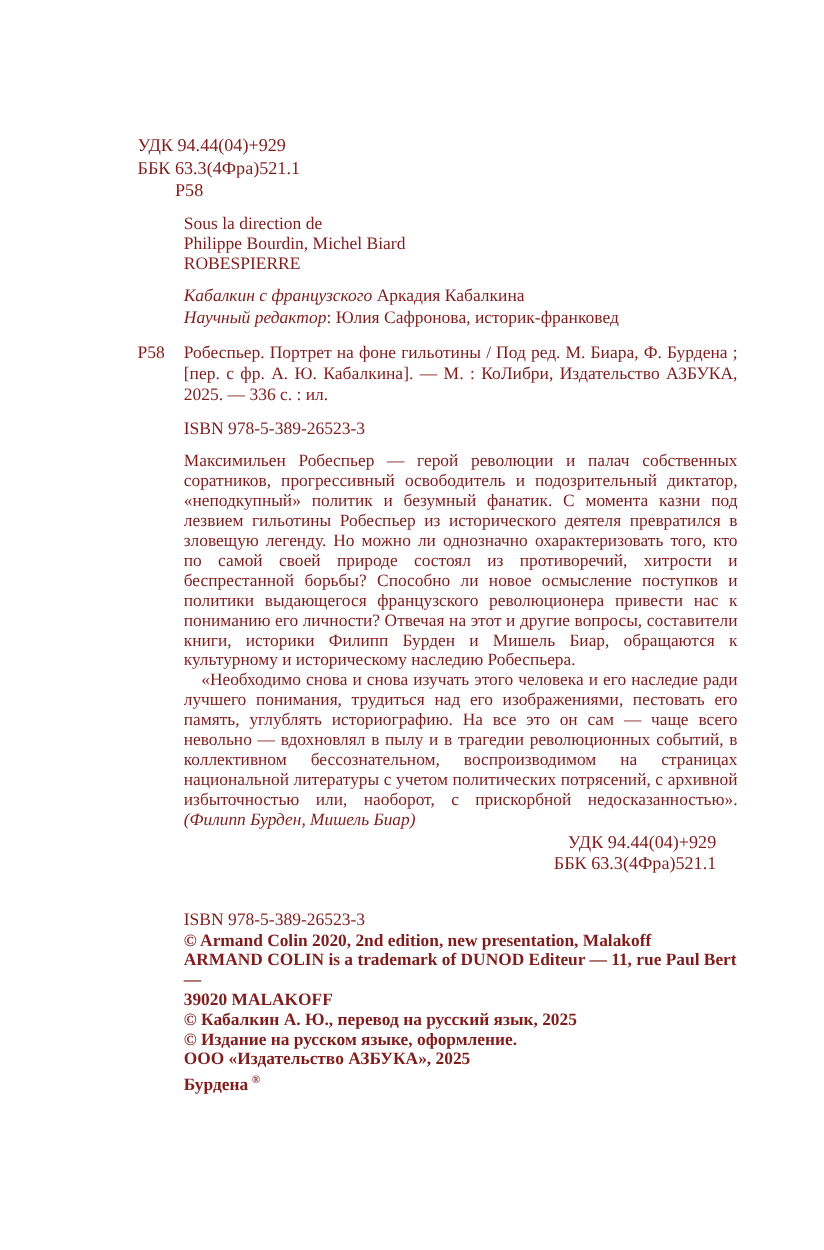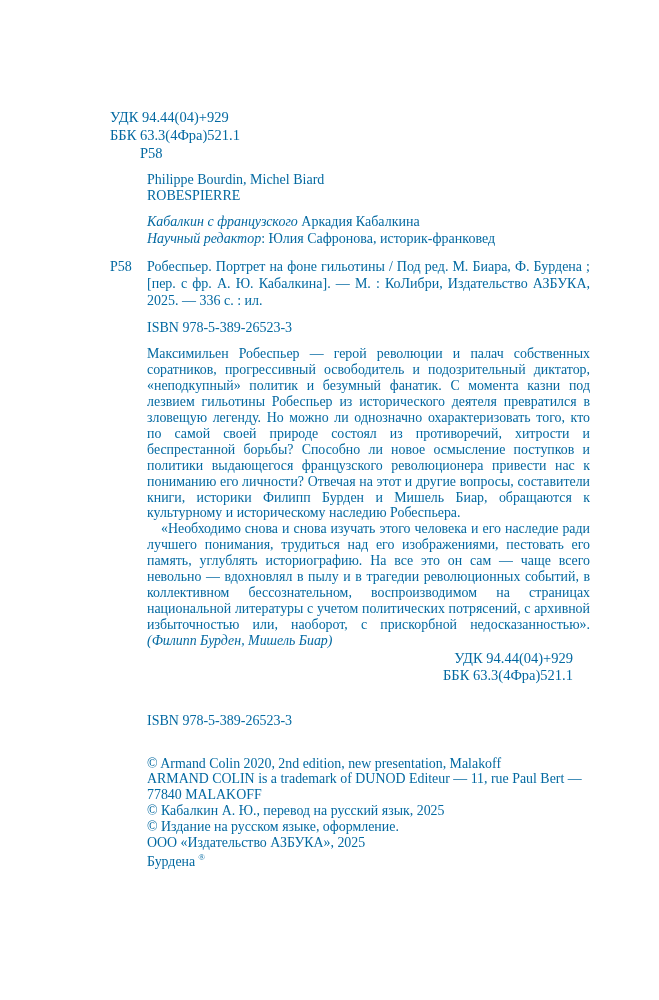--- a/index.html
+++ b/index.html
@@ -2,21 +2,21 @@
 <html><head>
 <meta charset="utf-8">
 <style>
   html, body { margin: 0; padding: 0; background: #e8e8e8; }
   .page {
     position: relative;
     width: 659px;
     height: 1000px;
     background: #ffffff;
     font-family: "Liberation Serif", serif;
-    color: #0369a1;
+    color: #7f1d1d;
     overflow: hidden;
     margin: 0 auto;
   }
   .column {
     position: absolute;
     left: 110px;
     top: 108px;
     width: 480px;
   }
   .indent { margin-left: 37px; }
@@ -42,36 +42,37 @@
   .codes-bottom {
     margin-top: 1px;
     text-align: right;
     padding-right: 17px;
     font-size: 14.5px;
     line-height: 17px;
   }
 
   .isbn-bottom { margin-top: 28px; font-size: 14px; line-height: 17px; }
 
-  .copyright { margin-top: 27px; font-size: 13.9px; line-height: 15.8px; }
+  .copyright { margin-top: 1px; font-size: 13.9px; line-height: 15.8px; font-weight: bold; }
   .reg { font-size: 9px; vertical-align: super; margin-left: 3px; }
 </style>
 </head>
 <body>
 
 <div class="page">
   <div class="column">
 
     <div class="codes-top">
       <div>УДК 94.44(04)+929</div>
       <div>ББК 63.3(4Фра)521.1</div>
       <div class="code-line">Р58</div>
     </div>
 
     <div class="credits indent">
+      <div>Sous la direction de</div>
       <div>Philippe Bourdin, Michel Biard</div>
       <div>ROBESPIERRE</div>
     </div>
 
     <div class="translation indent">
       <div>
         <span class="em">Кабалкин с французского </span><span>Аркадия Кабалкина</span>
       </div>
       <div>
         <span class="em">Научный редактор</span><span>: Юлия Сафронова, историк-франковед</span>
@@ -95,21 +96,21 @@
     <div class="codes-bottom indent flow">
       <div>УДК 94.44(04)+929</div>
       <div>ББК 63.3(4Фра)521.1</div>
     </div>
 
     <div class="isbn-bottom indent">ISBN 978-5-389-26523-3</div>
 
     <div class="copyright indent">
       <div>© Armand Colin 2020, 2nd edition, new presentation, Malakoff</div>
       <div>ARMAND COLIN is a trademark of DUNOD Editeur — 11, rue Paul Bert —</div>
-      <div>77840 MALAKOFF</div>
+      <div>39020 MALAKOFF</div>
       <div>© Кабалкин А. Ю., перевод на русский язык, 2025</div>
       <div>© Издание на русском языке, оформление.</div>
       <div>ООО «Издательство АЗБУКА», 2025</div>
       <div>
         <span>Бурдена</span><span class="reg">®</span>
       </div>
     </div>
 
   </div>
 </div>

